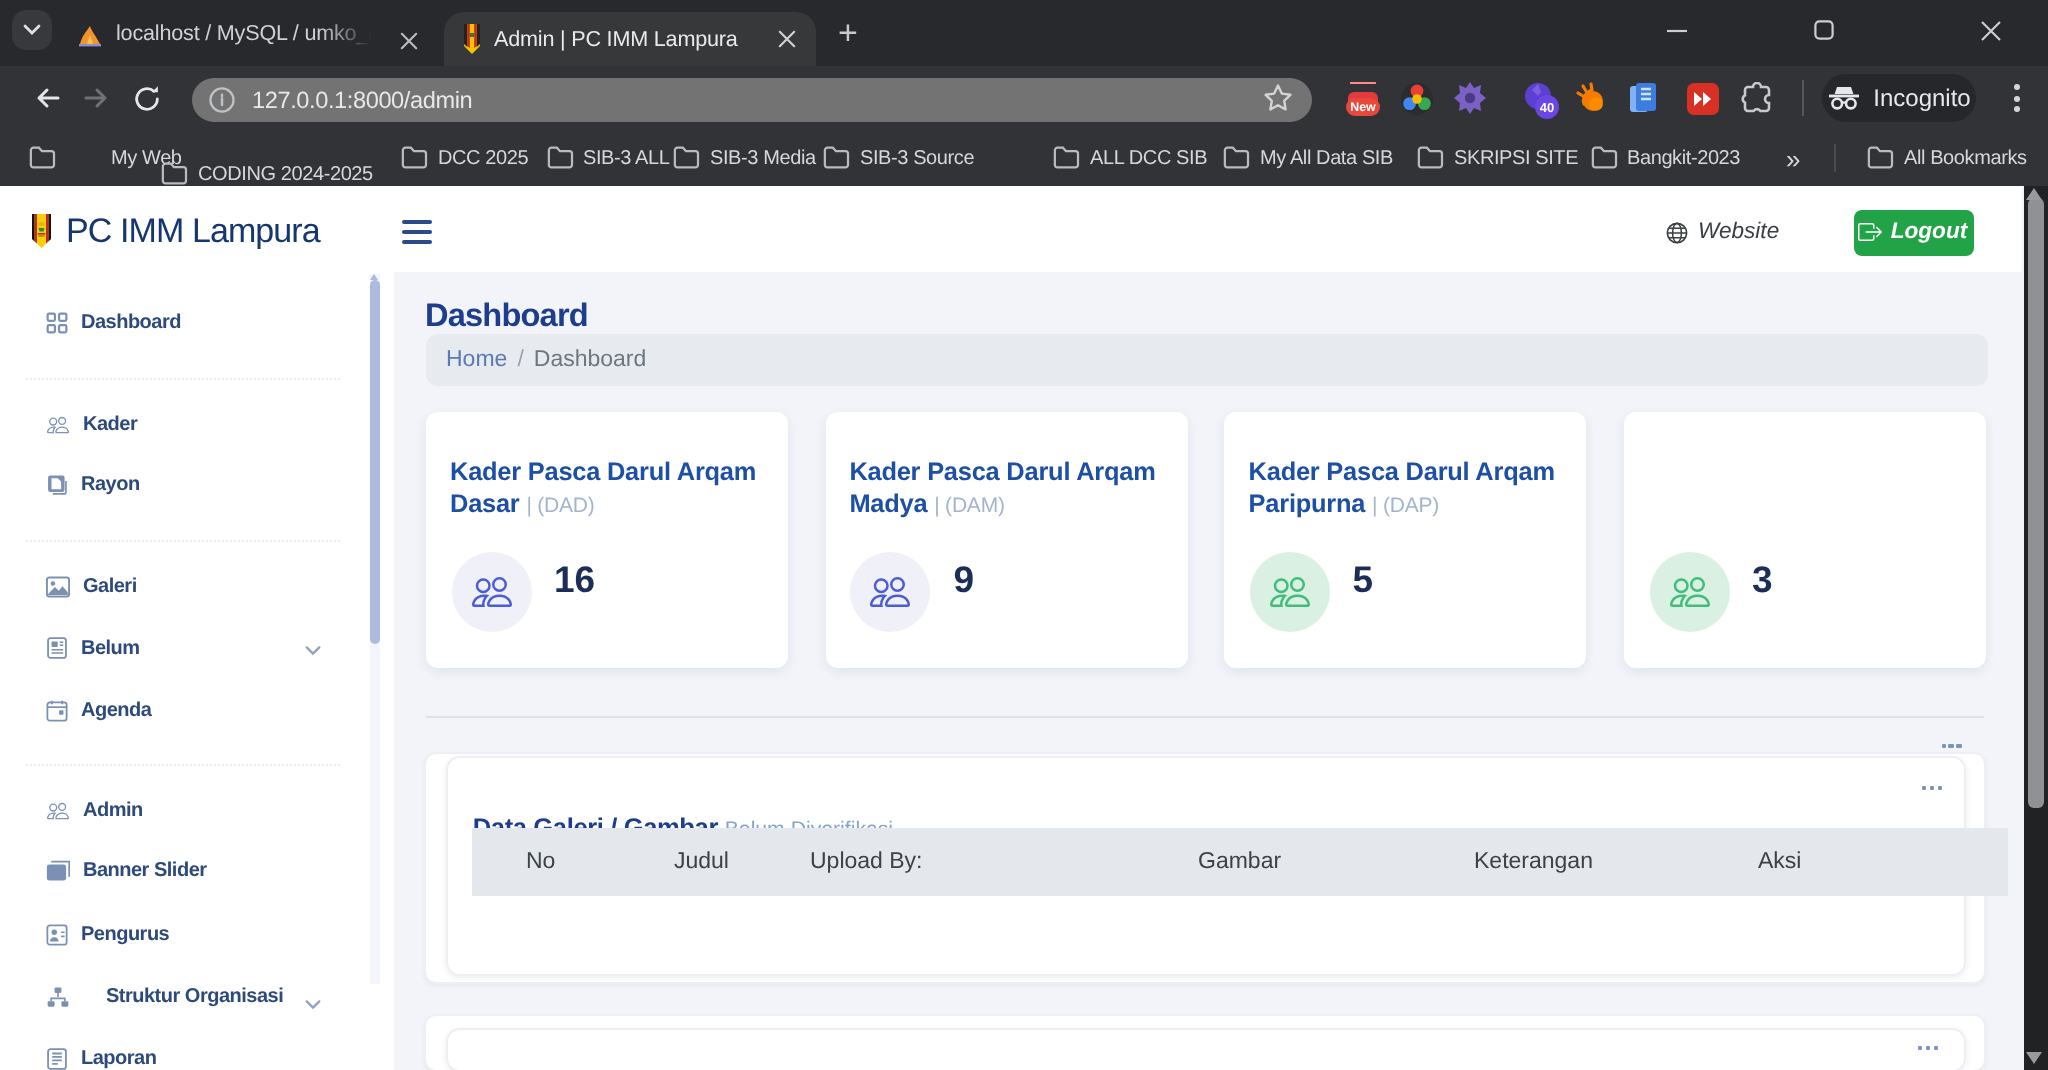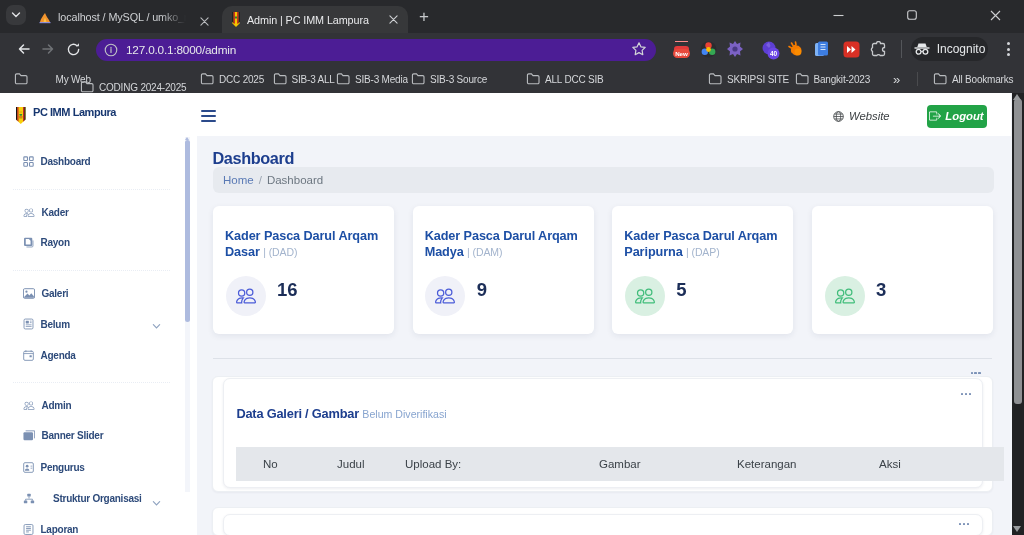--- a/index.html
+++ b/index.html
@@ -13,35 +13,35 @@
 .tabtitle { font-size:10.8px; color:#cfd1d4; letter-spacing:-0.1px; }
 #tab1 { left:38px; top:9px; width:172px; height:16px; display:flex; align-items:center; gap:6px; }
 #tab1 .fade { overflow:hidden; white-space:nowrap; width:128px; -webkit-mask-image:linear-gradient(90deg,#000 80%,transparent); mask-image:linear-gradient(90deg,#000 80%,transparent); }
 #activetab { left:222px; top:6px; width:186px; height:27px; background:#37383a; border-radius:10px 10px 0 0; display:flex; align-items:center; padding:12px 10px; gap:7px; }
 #activetab .tabtitle { color:#e9eaec; flex:1; }
 #newtab { left:415px; top:8px; width:18px; height:18px; color:#c6c8cb; font-size:17px; display:flex; align-items:center; justify-content:center; font-weight:400; }
 .winctl { top:0px; height:30px; width:46px; display:flex; align-items:center; justify-content:center; color:#cdced1; }
 
 #toolbar { left:0; top:33px; width:1024px; height:32px; background:#323337; }
 .navic { top:39px; width:20px; height:20px; display:flex; align-items:center; justify-content:center; }
-#omnibox { left:96px; top:38.5px; width:560px; height:22px; background:#4c1d95; border-radius:11px; display:flex; align-items:center; }
+#omnibox { left:96px; top:38.5px; width:560px; height:22px; background:#737373; border-radius:11px; display:flex; align-items:center; }
 #urltext { font-size:11.8px; color:#e6e8ea; margin-left:8px; letter-spacing:-0.2px; }
 .extic { top:41px; width:17px; height:17px; }
 #incog { left:911px; top:37px; width:77px; height:24px; background:#26272a; border-radius:13px; display:flex; align-items:center; justify-content:center; gap:7px; color:#e6e8ea; font-size:12px; }
 
 #bookmarks { left:0; top:65px; width:1024px; height:28px; background:#323337; }
 .bm { position:absolute; top:0; height:28px; display:flex; align-items:center; gap:5px; font-size:10px; letter-spacing:-0.2px; white-space:nowrap; color:#d5d7da; }
 
 
 #page { left:0; top:93px; width:1011px; height:442px; background:#f2f4f9; overflow:hidden; }
 #pagescroll { left:1011.5px; top:93px; width:12.5px; height:442px; background:#212224; }
 #pthumb { left:1014px; top:99px; width:7.5px; height:305px; background:#8f9194; border-radius:3px; }
 
 #navbar { left:0; top:0; width:1011px; height:43px; background:#ffffff; }
-#brand { left:33px; top:13px; font-size:11px; font-weight:700; color:#16366f; letter-spacing:-0.45px; }
+#brand { left:33px; top:13px; font-size:17px; font-weight:400; color:#16366f; letter-spacing:-0.45px; }
 #burger { left:201px; top:17px; width:15px; height:12px; }
 #burger div { height:1.8px; background:#2b4a8b; border-radius:1px; margin-bottom:3.4px; }
 #website { left:833px; top:17px; display:flex; align-items:center; gap:5px; font-size:11.3px; color:#3c4043; font-style:italic; }
 #logoutbtn { left:926.5px; top:11.5px; width:60px; height:23.5px; background:#22a347; border-radius:4px; color:#fff; display:flex; align-items:center; justify-content:center; gap:4px; font-size:11.3px; font-style:italic; font-weight:700; }
 
 #sidebar { left:0; top:43px; width:197px; height:399px; background:#fff; }
 .sitem { position:absolute; left:23px; display:flex; align-items:center; gap:6.5px; }
 .sitem .lbl { font-size:10px; letter-spacing:-0.25px; font-weight:700; color:#2d4a7a; }
 .sitem svg { flex:0 0 auto; }
 .sdiv { position:absolute; left:13px; width:157px; border-top:1px dotted #e9edf4; }
@@ -67,21 +67,21 @@
 .dots { position:absolute; display:flex; gap:1.6px; } .dots i { width:2.4px; height:2.4px; background:#7d93b8; border-radius:0.6px; }
 
 .bigcard { position:absolute; left:212px; width:780.5px; background:#fff; border:1px solid #eceff3; border-radius:6px; box-shadow:0 1px 2px rgba(30,40,80,.05); }
 #big1 { top:282.5px; height:116px; }
 #big2 { top:413.5px; height:29px; }
 .innercard { position:absolute; left:222.7px; width:760px; background:#fff; border:1px solid #edeff3; border-radius:7px; box-shadow:0 1px 3px rgba(30,40,80,.08); }
 #inner1 { top:285px; height:110px; }
 #inner2 { top:420.5px; height:22px; }
 #galtitle { left:236.4px; top:312.5px; font-size:12.8px; letter-spacing:-0.2px; font-weight:700; color:#1d3e8e; }
 #galtitle span { font-size:10.6px; letter-spacing:0; font-weight:400; color:#87a4cf; }
-#thead { left:236px; top:354px; width:768px; height:33.5px; background:#e4e7eb; display:flex; align-items:center; font-size:11.5px; color:#3b4248; }
+#thead { left:236px; top:321px; width:768px; height:33.5px; background:#e4e7eb; display:flex; align-items:center; font-size:11.5px; color:#3b4248; }
 #thead div { position:absolute; }
 </style>
 </head>
 <body>
 <div id="stage">
 
   <div id="tabstrip" class="abs"></div>
   <div id="tabsearch" class="abs">
       <svg width="10" height="10" viewBox="0 0 10 10">
         <path d="M1.5 3 L5 6.5 L8.5 3" stroke="#dfe1e4" stroke-width="1.4" fill="none" stroke-linecap="round"></path>
@@ -253,20 +253,26 @@
         <svg width="14" height="12" viewBox="0 0 16 14">
           <path d="M1.5 2.5 A1.5 1.5 0 0 1 3 1 h3.2 l1.8 2 h5.5 A1.5 1.5 0 0 1 15 4.5 v6.5 a1.5 1.5 0 0 1 -1.5 1.5 h-10.5 A1.5 1.5 0 0 1 1.5 11 Z" fill="none" stroke="#b9bcbf" stroke-width="1.3"></path>
         </svg>
         <span>SIB-3 Source</span>
       </div>
     <div class="bm" style="left:526px;">
         <svg width="14" height="12" viewBox="0 0 16 14">
           <path d="M1.5 2.5 A1.5 1.5 0 0 1 3 1 h3.2 l1.8 2 h5.5 A1.5 1.5 0 0 1 15 4.5 v6.5 a1.5 1.5 0 0 1 -1.5 1.5 h-10.5 A1.5 1.5 0 0 1 1.5 11 Z" fill="none" stroke="#b9bcbf" stroke-width="1.3"></path>
         </svg>
         <span>ALL DCC SIB</span>
+      </div>
+    <div class="bm" style="left:611px;">
+        <svg width="14" height="12" viewBox="0 0 16 14">
+          <path d="M1.5 2.5 A1.5 1.5 0 0 1 3 1 h3.2 l1.8 2 h5.5 A1.5 1.5 0 0 1 15 4.5 v6.5 a1.5 1.5 0 0 1 -1.5 1.5 h-10.5 A1.5 1.5 0 0 1 1.5 11 Z" fill="none" stroke="#b9bcbf" stroke-width="1.3"></path>
+        </svg>
+        <span>My All Data SIB</span>
       </div>
     <div class="bm" style="left:708px;">
         <svg width="14" height="12" viewBox="0 0 16 14">
           <path d="M1.5 2.5 A1.5 1.5 0 0 1 3 1 h3.2 l1.8 2 h5.5 A1.5 1.5 0 0 1 15 4.5 v6.5 a1.5 1.5 0 0 1 -1.5 1.5 h-10.5 A1.5 1.5 0 0 1 1.5 11 Z" fill="none" stroke="#b9bcbf" stroke-width="1.3"></path>
         </svg>
         <span>SKRIPSI SITE</span>
       </div>
     <div class="bm" style="left:794.5px;">
         <svg width="14" height="12" viewBox="0 0 16 14">
           <path d="M1.5 2.5 A1.5 1.5 0 0 1 3 1 h3.2 l1.8 2 h5.5 A1.5 1.5 0 0 1 15 4.5 v6.5 a1.5 1.5 0 0 1 -1.5 1.5 h-10.5 A1.5 1.5 0 0 1 1.5 11 Z" fill="none" stroke="#b9bcbf" stroke-width="1.3"></path>

